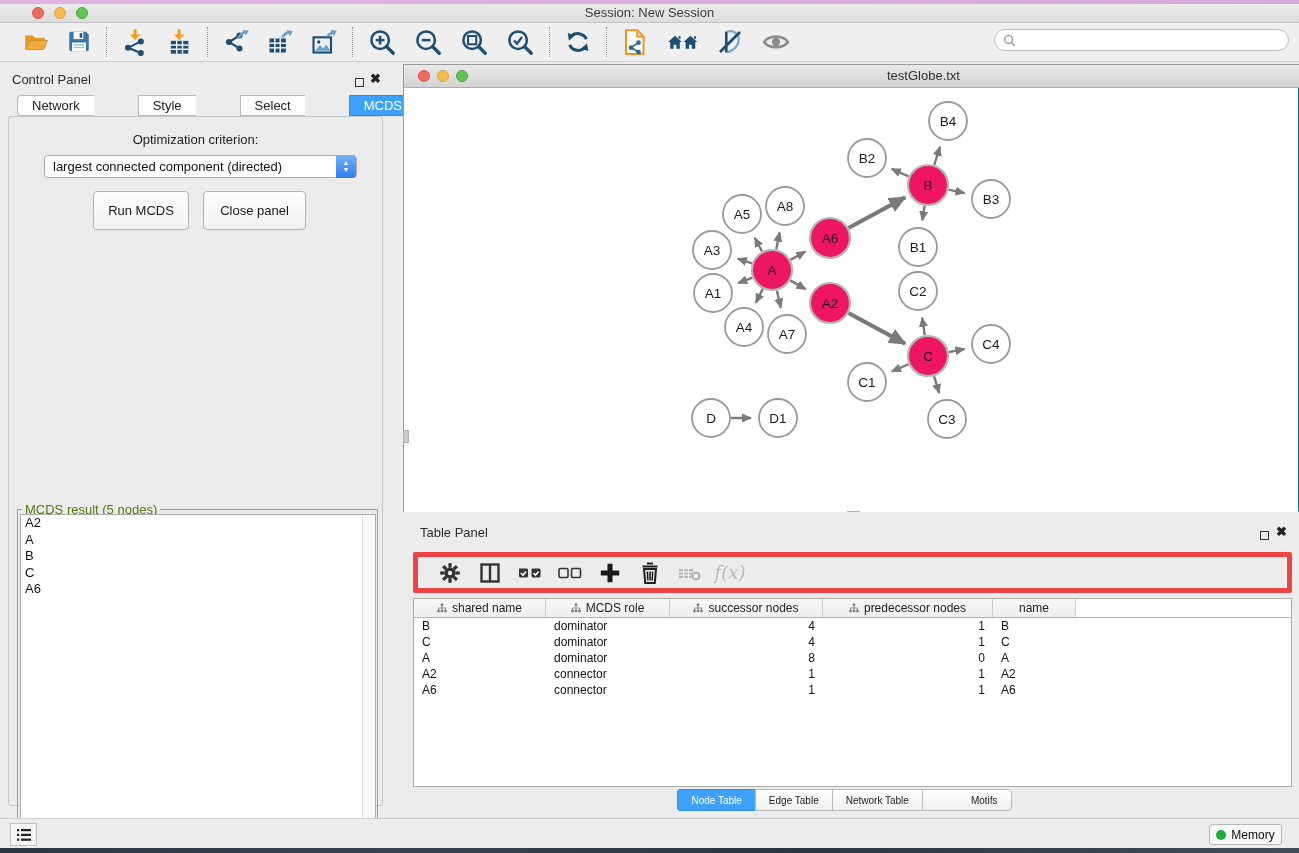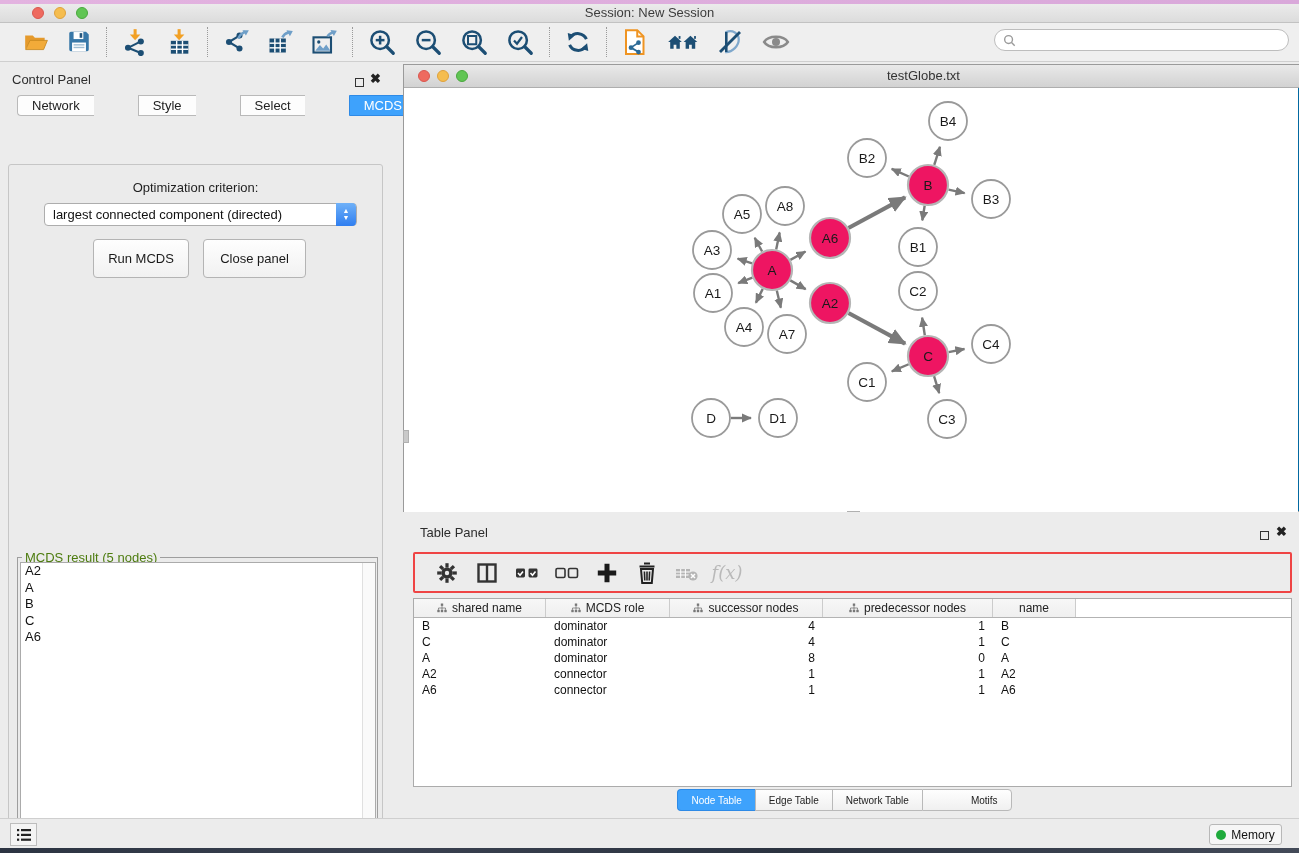--- a/index.html
+++ b/index.html
@@ -24,21 +24,21 @@
   
   .cpanel { left:0; top:62px; width:390px; height:756px; background:#ececec; }
   .panel-title { font-size:13px; color:#2d2d2d; }
   .float-icon { width:9px; height:9px; border:1.5px solid #333; display:inline-block; }
   .close-icon { font-size:13px; color:#222; font-weight:bold; line-height:9px; }
   .tabs-row { position:absolute; left:0; top:33px; width:390px; display:flex; justify-content:center; }
   .tab { height:21px; background:#fdfdfd; border:1px solid #b9b9b9; border-right:none; font-size:13px; color:#222; padding:0 14px; display:flex; align-items:center;margin-left:44px; }
   .tab:first-child { border-radius:4px 0 0 4px; }
   .tab:last-child { border-right:1px solid #b9b9b9; border-radius:0 4px 4px 0; }
   .tab.active { background:#3ea2fc; border-color:#2e8ae6; color:#fff; }
-  .cp-content { position:absolute; left:8px; top:54px; width:375px; height:690px; border:1px solid #c6c6c6; border-radius:3px; background:#ebebeb;margin-top:48px; }
+  .cp-content { position:absolute; left:8px; top:54px; width:375px; height:690px; border:1px solid #c6c6c6; border-radius:3px; background:#ebebeb; }
   .opt-label { position:absolute; top:15px; width:100%; text-align:center; font-size:13px; color:#1f1f1f; }
   .combo { position:absolute; left:35px; top:38px; width:313px; height:23px; background:#fff; border:1px solid #adadad; border-radius:4px; font-size:13px; color:#111; display:flex; align-items:center; padding-left:8px; }
   .combo-stepper { position:absolute; right:0; top:-1px; width:20px; height:23px; background:linear-gradient(#6fb1f8,#2f7ef0); border-radius:0 4px 4px 0; display:flex; flex-direction:column; align-items:center; justify-content:center; gap:1px; }
   .combo-stepper span { color:#fff; font-size:7px; line-height:6px; }
   .btn { position:absolute; height:39px; background:linear-gradient(#fefefe,#f1f1f1); border:1px solid #b4b4b4; border-radius:4px; font-size:13px; color:#1a1a1a; display:flex; align-items:center; justify-content:center; }
   .fieldset { position:absolute; left:8px; top:392px; width:361px; height:340px; border:1px solid #9e9e9e; }
   .fieldset-legend { position:absolute; left:4px; top:-8px; background:#ebebeb; padding:0 3px; font-size:13px; color:#4d7c0f; }
   .mcds-list { position:absolute; left:2px; top:4px; width:356px; height:333px; background:#fff; border:1px solid #ababab; font-size:13px; color:#111; }
   .mcds-item { padding-left:4px; height:16.5px; line-height:16.5px; }
   .mcds-scroll { position:absolute; right:0; top:0; width:13px; height:100%; background:#fafafa; border-left:1px solid #e0e0e0; }
@@ -48,21 +48,21 @@
   .netwin-titlebar { position:absolute; left:0; top:0; width:100%; height:23px; background:linear-gradient(#e9e9e9,#d2d2d2); border-bottom:1px solid #aeaeae; }
   .netwin-title { width:100%; text-align:center; font-size:13px; color:#333; line-height:22px; }
   .net-canvas { position:absolute; left:0; top:23px; width:894px; height:424px; background:#fff; }
   .resize-grip { position:absolute; right:2px; bottom:2px; width:12px; height:12px;
       background:repeating-linear-gradient(135deg, transparent 0 3px, #aaa 3px 4px); }
   .split-handle-v { position:absolute; left:0px; top:366px; width:5px; height:13px; background:#c9c9c9; border:1px solid #b0b0b0; }
   .split-handle-h { left:847px; top:511px; width:13px; height:6px; background:#c9c9c9; border:1px solid #b0b0b0; position:absolute;}
 
   
   .tpanel { left:390px; top:512px; width:909px; height:306px; background:#ececec; }
-  .tp-toolbar { position:absolute; left:23px; top:40px; width:879px; height:41px; background:#ececec; border:2px solid #ef4444; border-radius:2px; display:flex; align-items:center; padding-left:12px; }
+  .tp-toolbar { position:absolute; left:23px; top:40px; width:879px; height:41px; background:#ececec; border:5px solid #ef4444; border-radius:2px; display:flex; align-items:center; padding-left:12px; }
   .tp-btn { width:40px; height:34px; display:flex; align-items:center; justify-content:center; }
   .fx-label { font-family:"DejaVu Serif", serif; font-style:italic; font-size:18px; color:#b9b9b9; }
   .ttable { position:absolute; left:23px; top:86px; width:879px; height:189px; background:#fff; border:1px solid #ababab; }
   .thead { display:flex; height:19px; border-bottom:1px solid #b3b3b3; }
   .th { background:linear-gradient(#f7f7f7,#efefef); border-right:1px solid #cccccc; font-size:12px; color:#222; display:flex; align-items:center; justify-content:center; gap:5px; }
   .th-filler { flex:1; background:#fff; border-right:none; }
   .trow { display:flex; height:16px; font-size:12px; color:#111; }
   .td { padding:0 8px; line-height:16px; white-space:nowrap; overflow:hidden; }
   .bot-tabs { position:absolute; left:0px; top:277px; width:909px; display:flex; justify-content:center; }
   .btab { height:22px; background:linear-gradient(#fefefe,#f0f0f0); border:1px solid #b9b9b9; border-right:none; font-size:10px; color:#222; padding:0 13px; display:flex; align-items:center; }

